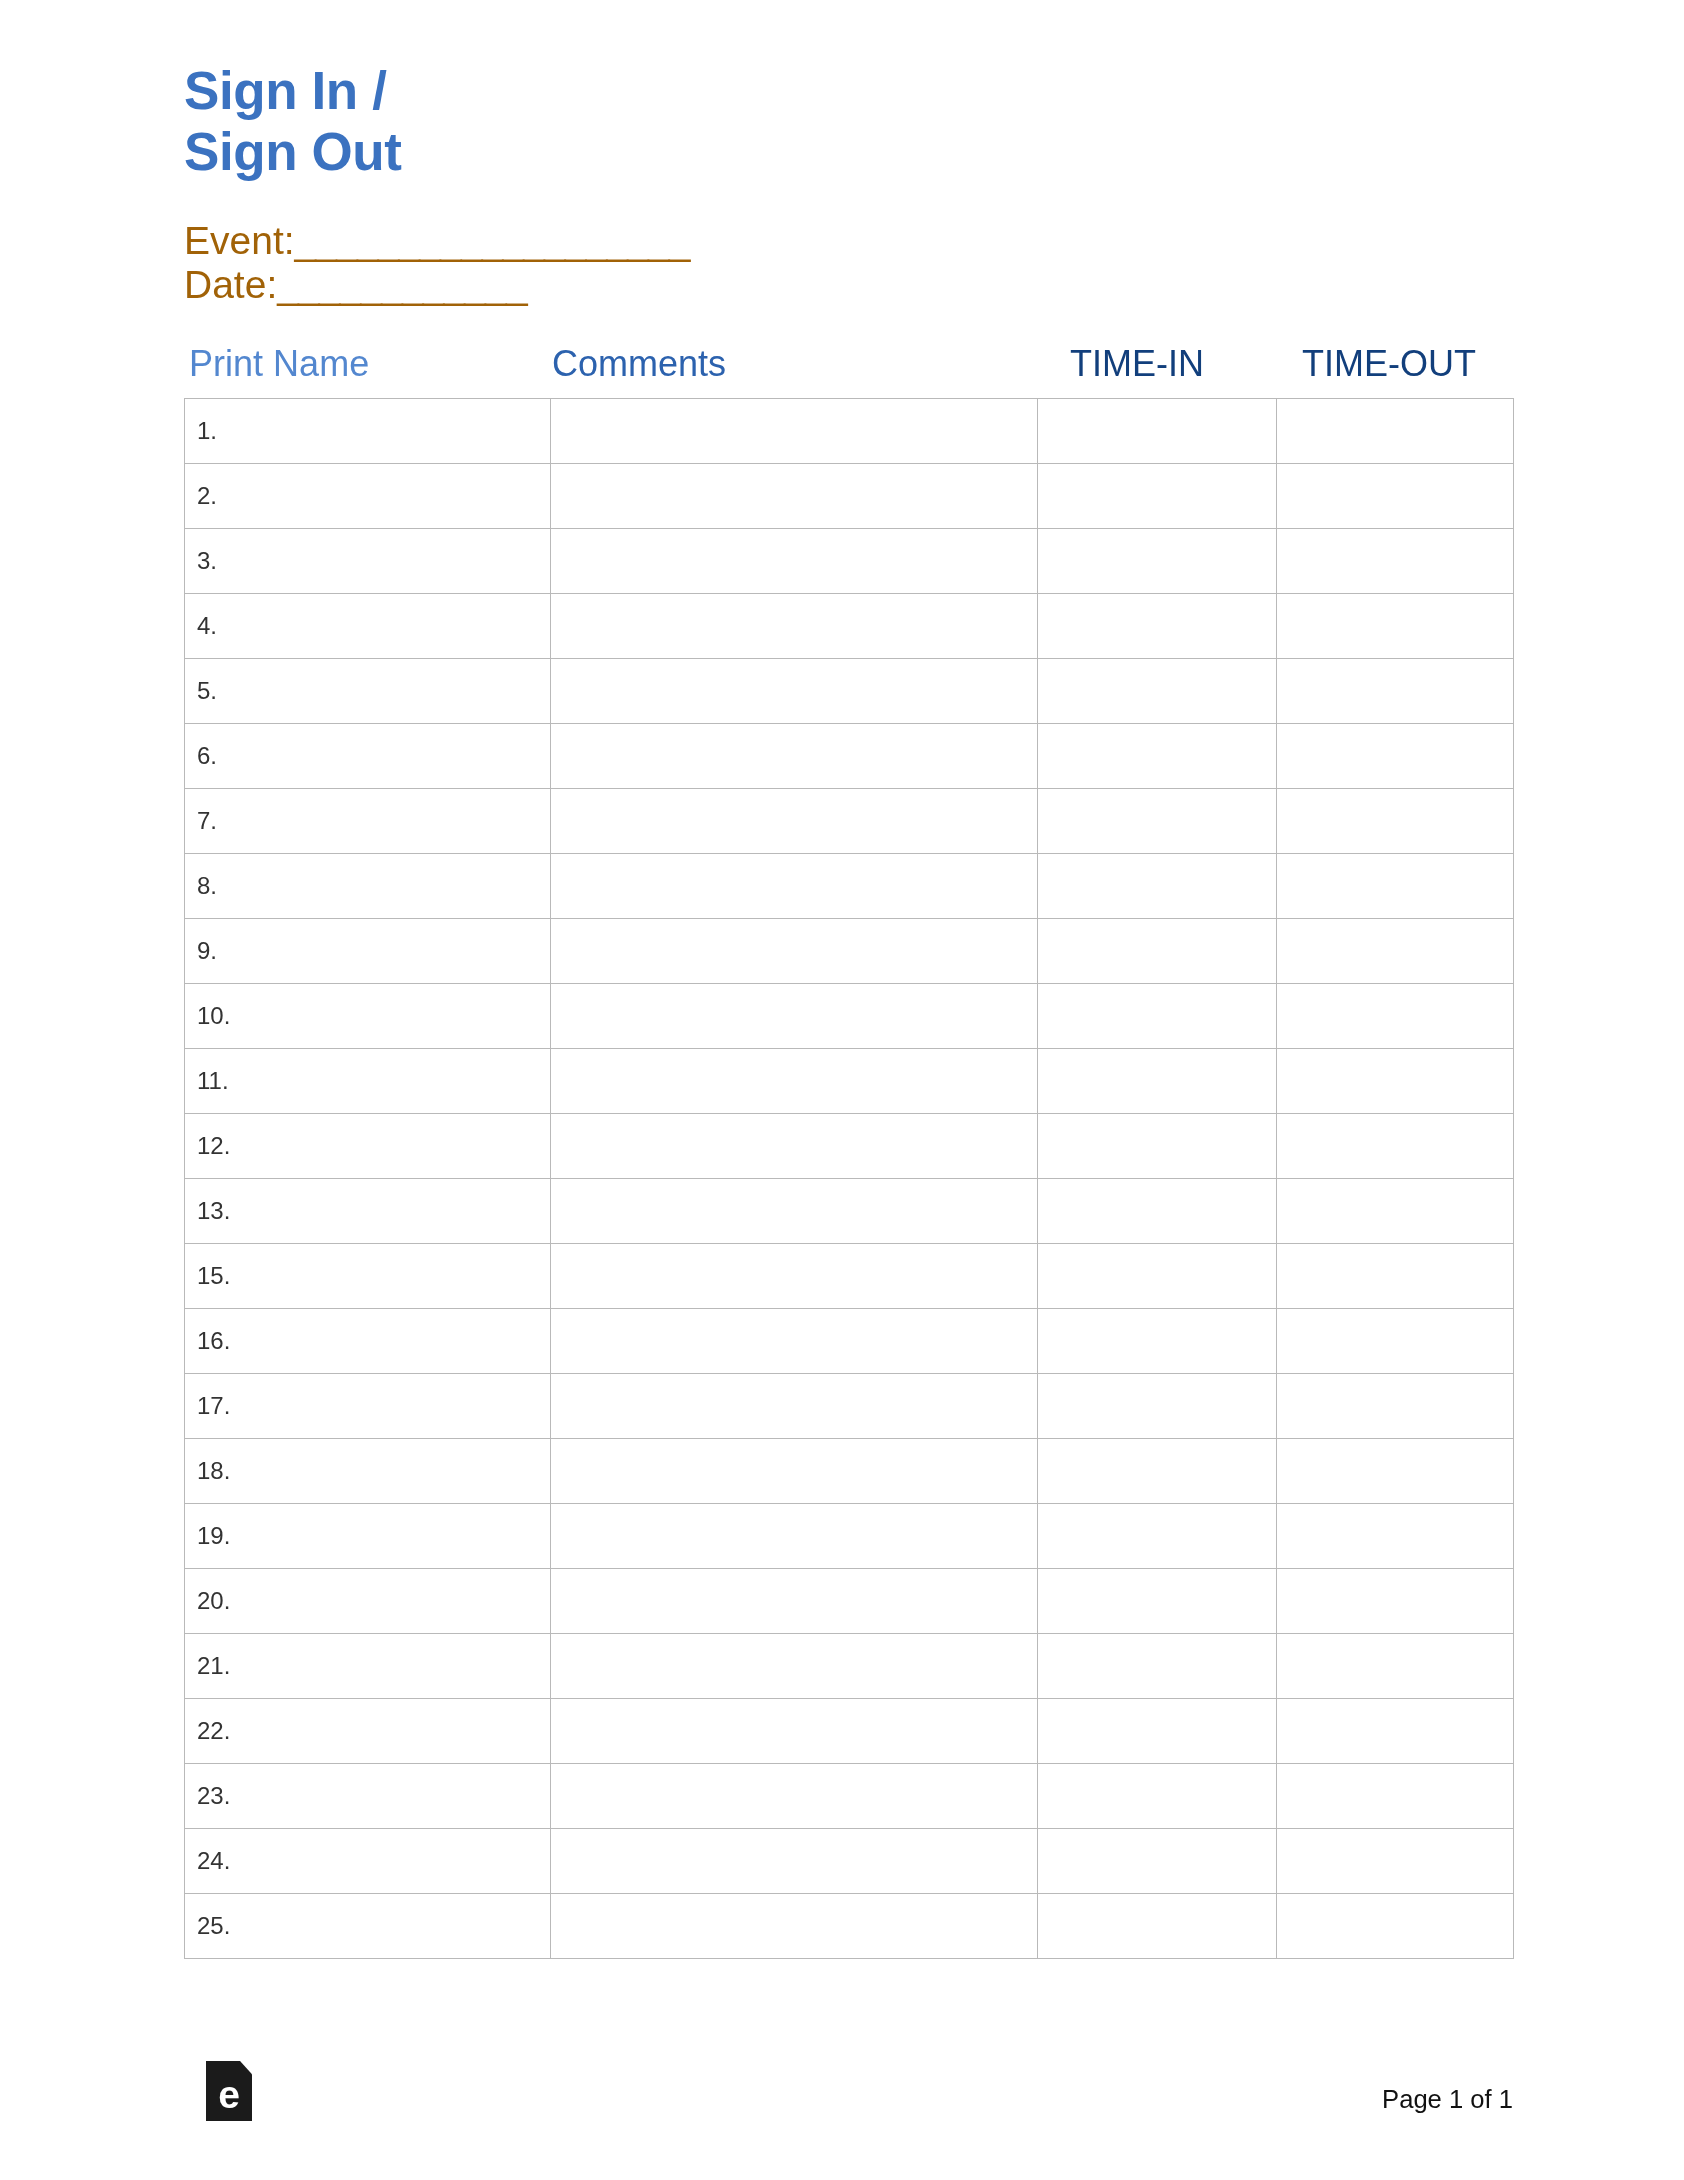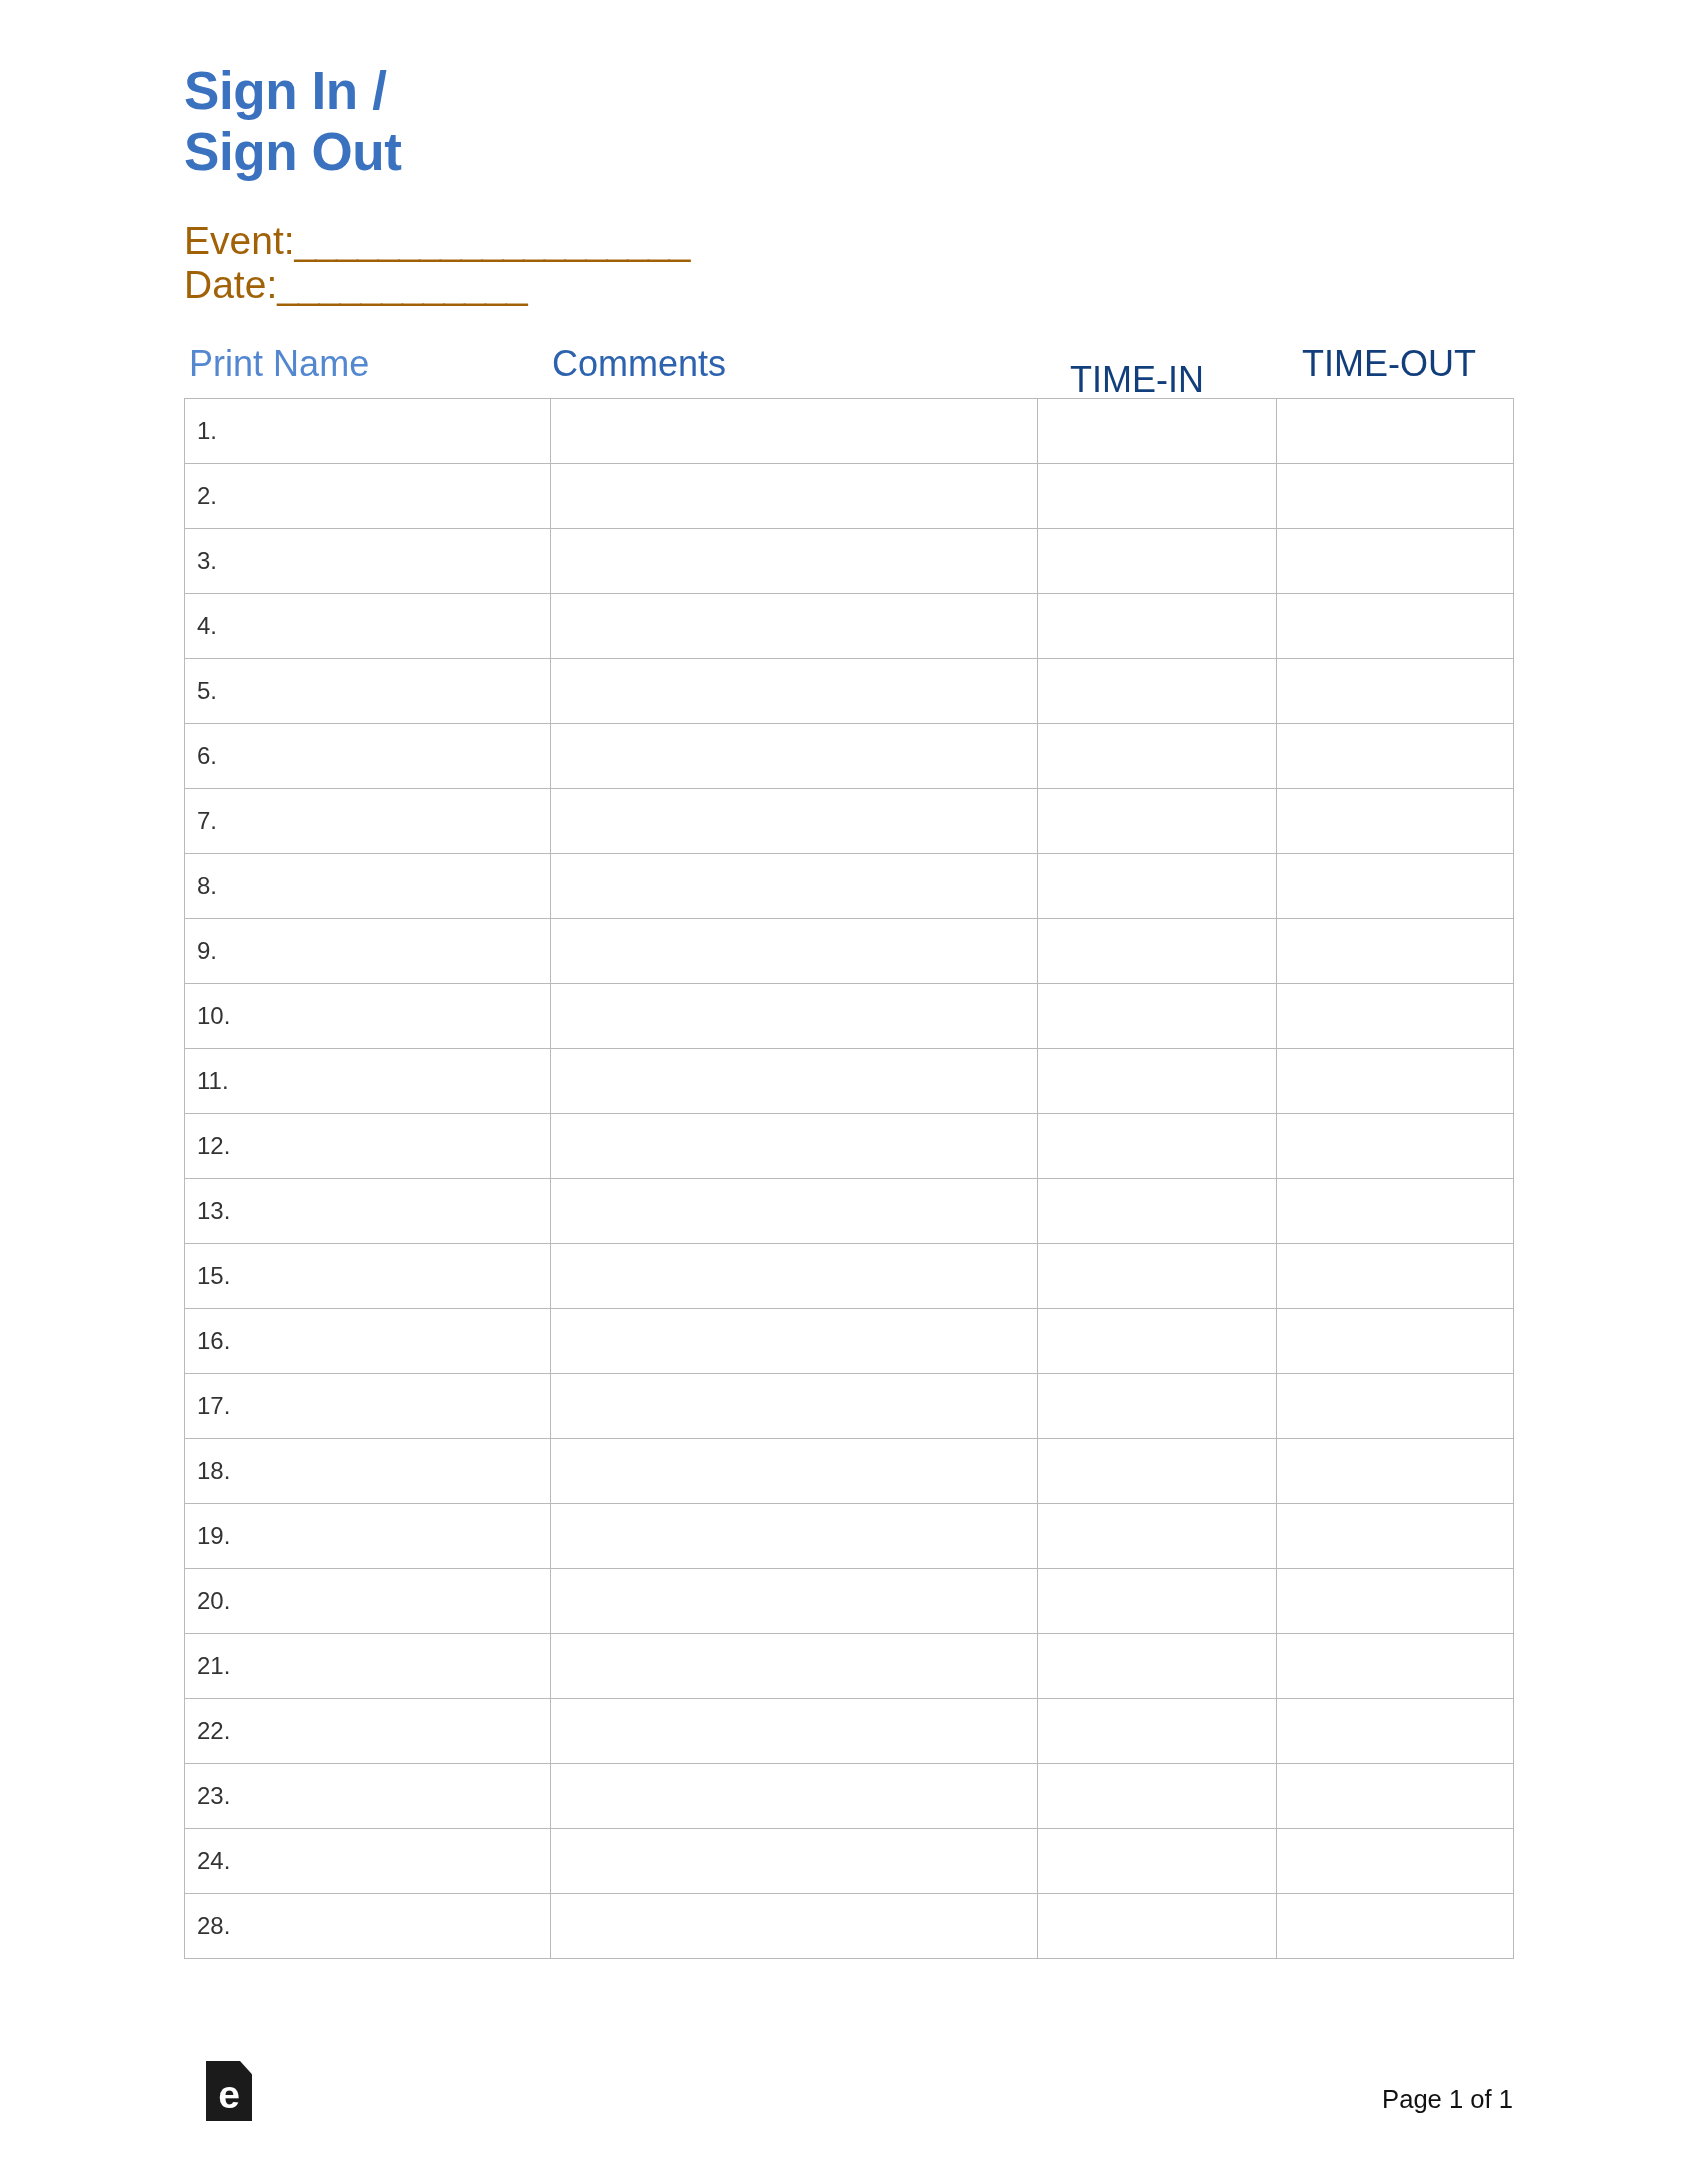--- a/index.html
+++ b/index.html
@@ -69,21 +69,21 @@
   }
   .col-headers .h-print {
     position: absolute; left: 5.1px; top: 0;
     color: #5387cf;
   }
   .col-headers .h-comments {
     position: absolute; left: 368px; top: 0;
     color: #2c62ae;
   }
   .col-headers .h-timein {
-    position: absolute; left: 886px; top: 16px;
+    position: absolute; left: 886px; top: 0;
     color: #123f7c;
   }
   .col-headers .h-timeout {
     position: absolute; left: 1118px; top: 0;
     color: #123f7c;
   }
 
   table.signin {
     border-collapse: collapse;
     margin-top: 6.8px;
@@ -315,21 +315,21 @@
           <td class="c-in"></td>
           <td class="c-out"></td>
         </tr>
         <tr>
           <td class="c-name">24.</td>
           <td class="c-comm"></td>
           <td class="c-in"></td>
           <td class="c-out"></td>
         </tr>
         <tr>
-          <td class="c-name">28.</td>
+          <td class="c-name">25.</td>
           <td class="c-comm"></td>
           <td class="c-in"></td>
           <td class="c-out"></td>
         </tr>
       </tbody>
     </table>
 
   </div>
 
   <div class="footer">

